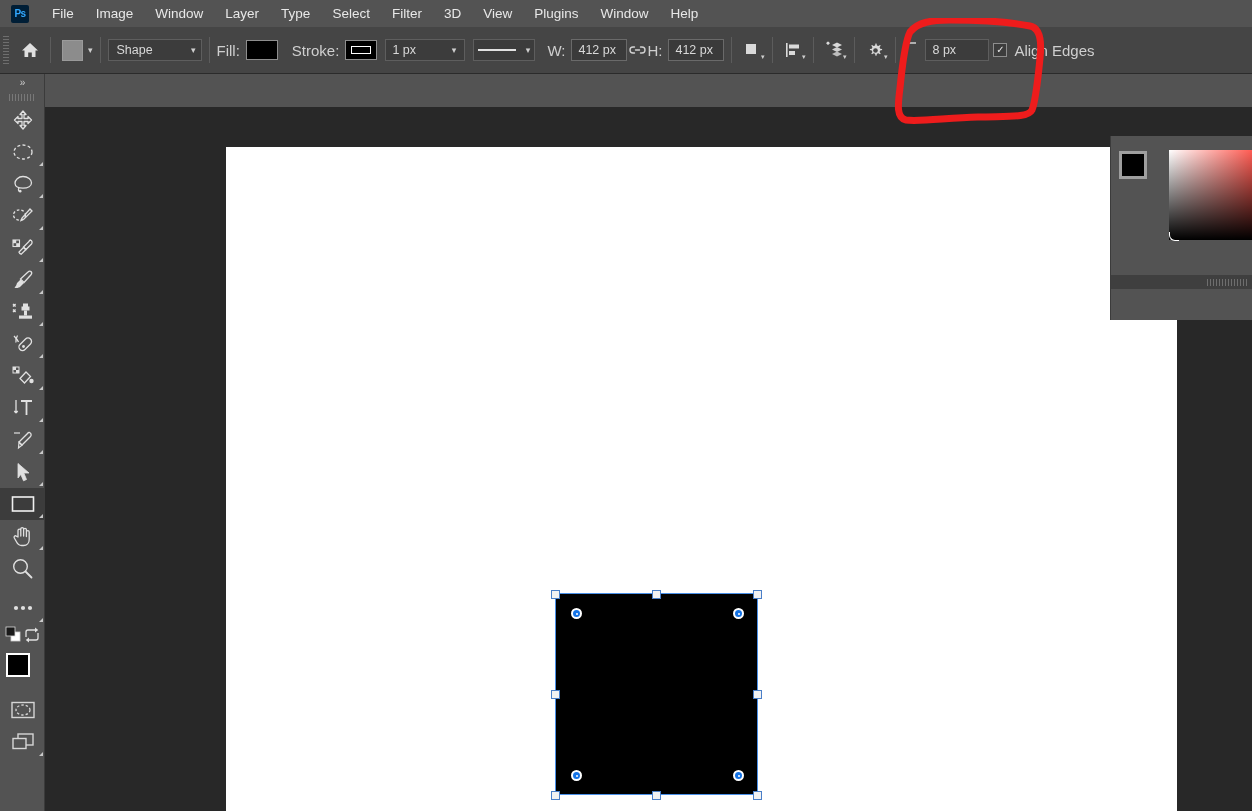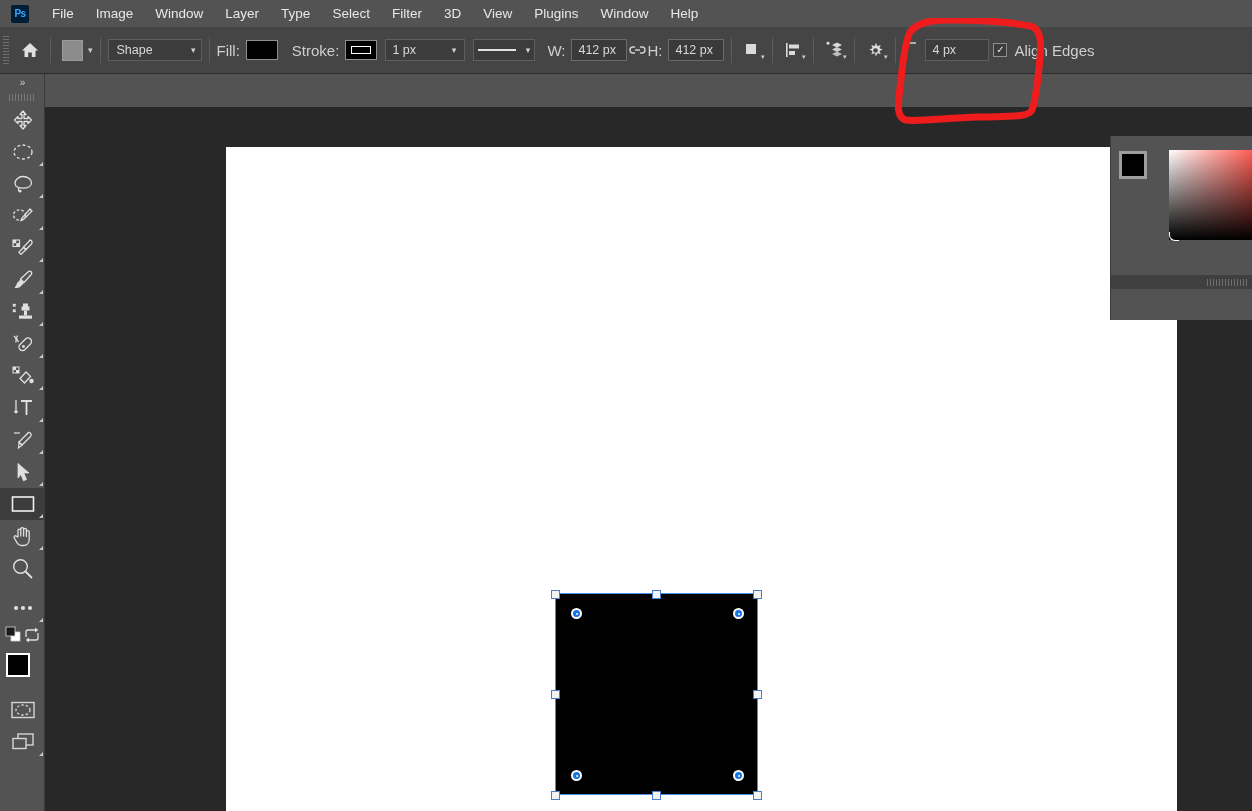--- a/index.html
+++ b/index.html
@@ -368,21 +368,21 @@
 
     <div class="ob-sep"></div>
 
     <div class="radius-group">
       <span>
         <svg width="16" height="16" viewBox="0 0 16 16">
           <path d="M2.5 14 L2.5 7 A5 5 0 0 1 7.5 2 L13 2" stroke="#d2d2d2" stroke-width="1.4" fill="none"></path>
         </svg>
       </span>
       <div class="num-field" style="min-width:64px;">
-        <span>4 px</span>
+        <span>8 px</span>
       </div>
     </div>
 
     <div class="align-edges-wrap">
       <div class="check-box">✓</div>
       <span class="ob-label" style="margin:0;">Align Edges</span>
     </div>
   </div>
 
 

